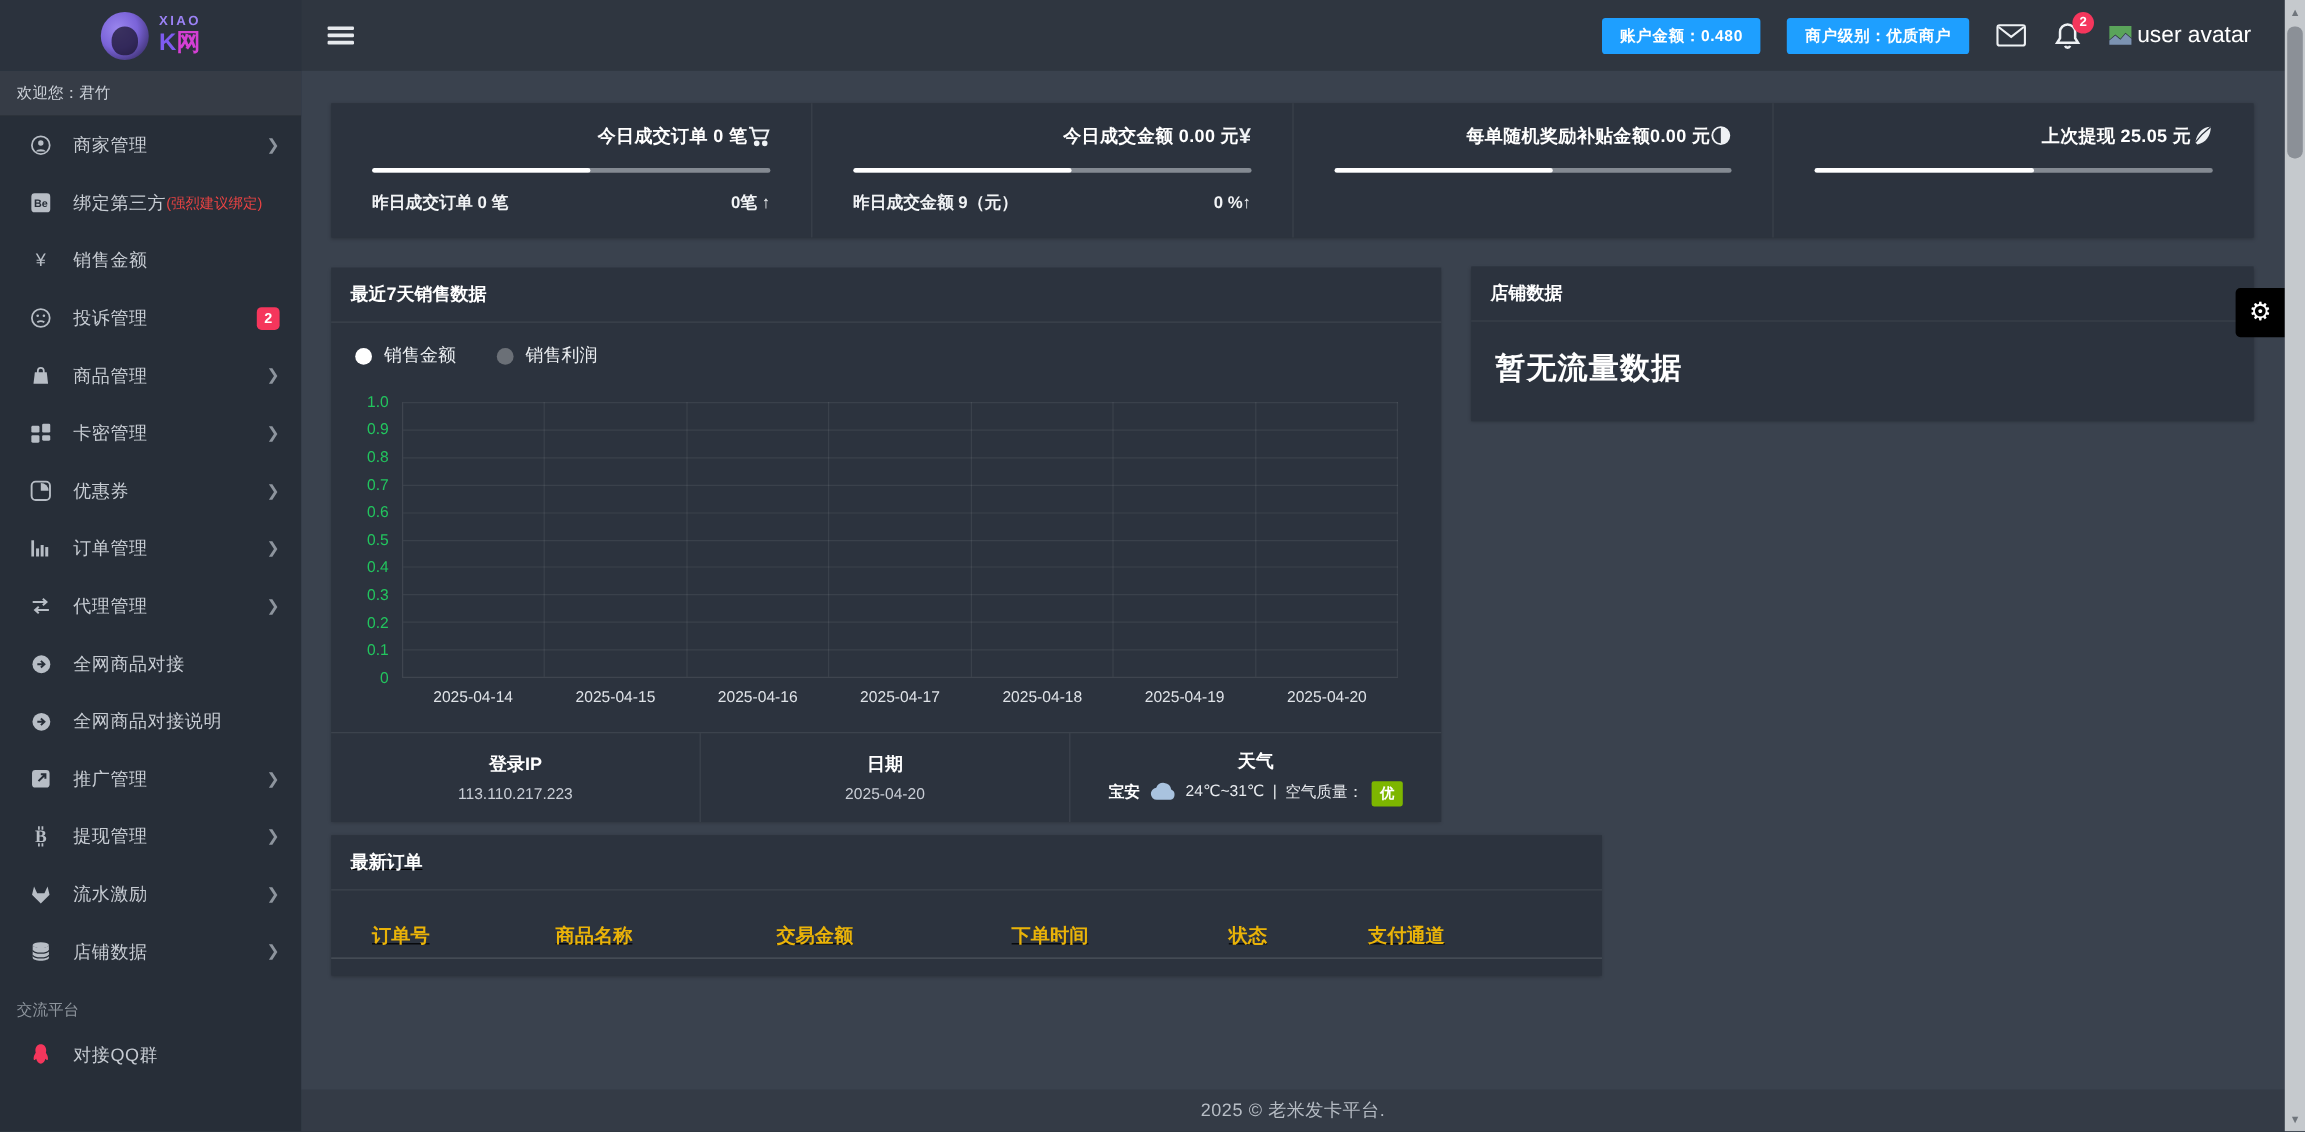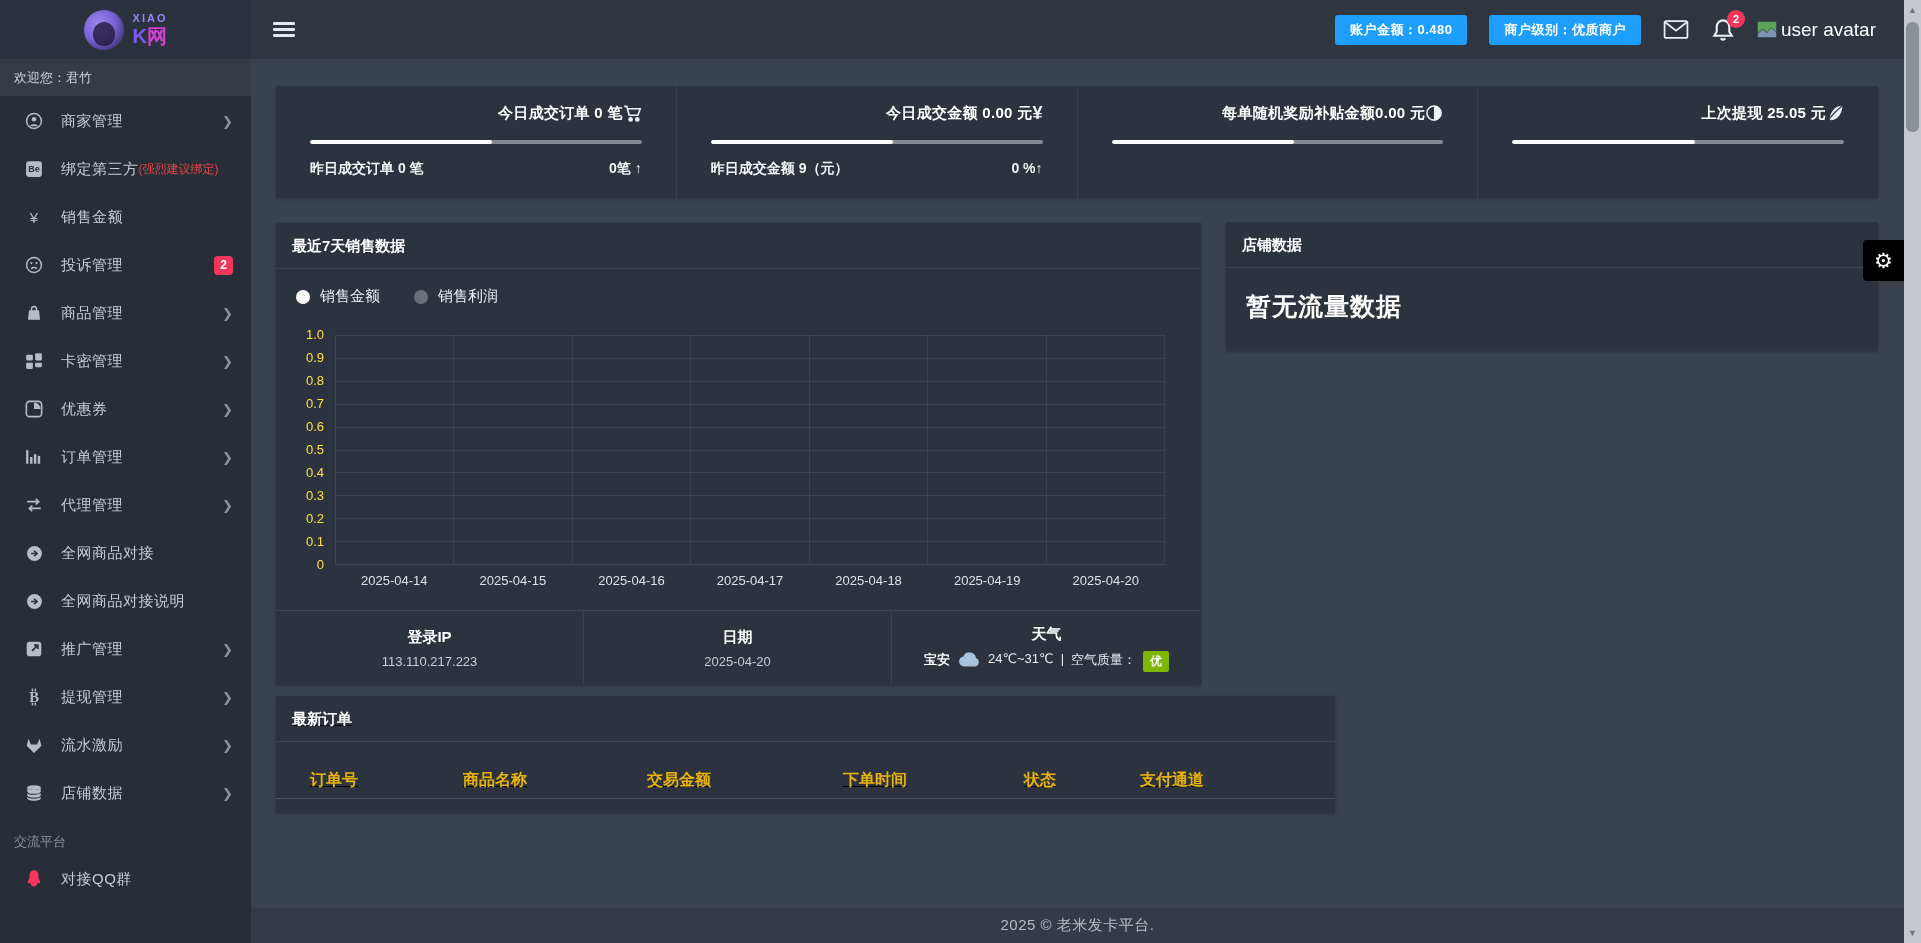--- a/index.html
+++ b/index.html
@@ -65,21 +65,21 @@
   .legend-row { display:flex; align-items:flex-end; gap:34px; padding:18px 0 0 20px; }
   .legend-item { display:flex; align-items:center; gap:10px; cursor:pointer; }
   .legend-dot { width:14px; height:14px; border-radius:50%; }
   .legend-label { color:#eceff2; font-size:15px; }
   .plot { position:absolute; left:59px; top:112px; width:830px; height:230px; border-left:1px solid rgba(255,255,255,.09); border-bottom:1px solid rgba(255,255,255,.09); }
   .grid-rows { position:absolute; inset:0; display:flex; flex-direction:column; }
   .grid-rows div { flex:1; border-top:1px solid rgba(255,255,255,.07); }
   .grid-cols { position:absolute; inset:0; display:flex; }
   .grid-cols div { flex:1; border-right:1px solid rgba(255,255,255,.07); }
   .y-labels { position:absolute; left:0; top:104px; width:48px; height:246px; display:flex; flex-direction:column; justify-content:space-between; }
-  .y-labels span { display:block; text-align:right; font-size:13px; color:#fde047; height:16px; line-height:16px; }
+  .y-labels span { display:block; text-align:right; font-size:13px; color:#22c55e; height:16px; line-height:16px; }
   .x-labels { position:absolute; left:59px; top:350px; width:830px; display:flex; }
   .x-labels span { flex:1; text-align:center; font-size:13px; color:#dfe3e8; }
   .info-row { position:absolute; left:0; bottom:0; width:925px; height:75px; border-top:1px solid rgba(255,255,255,.08); display:flex; }
   .info-cell { display:flex; flex-direction:column; align-items:center; justify-content:center; gap:7px; }
   .info-cell + .info-cell { border-left:1px solid rgba(255,255,255,.08); }
   .ic-1 { width:307px; } .ic-2 { width:308px; } .ic-3 { flex:1; }
   .info-label { color:#fff; font-size:15px; font-weight:bold; }
   .info-value { color:#c9ced6; font-size:13px; }
   .weather-line { display:flex; align-items:flex-start; gap:7px; color:#e8ebef; font-size:13px; }
   .weather-city { font-weight:bold; color:#fff; }

